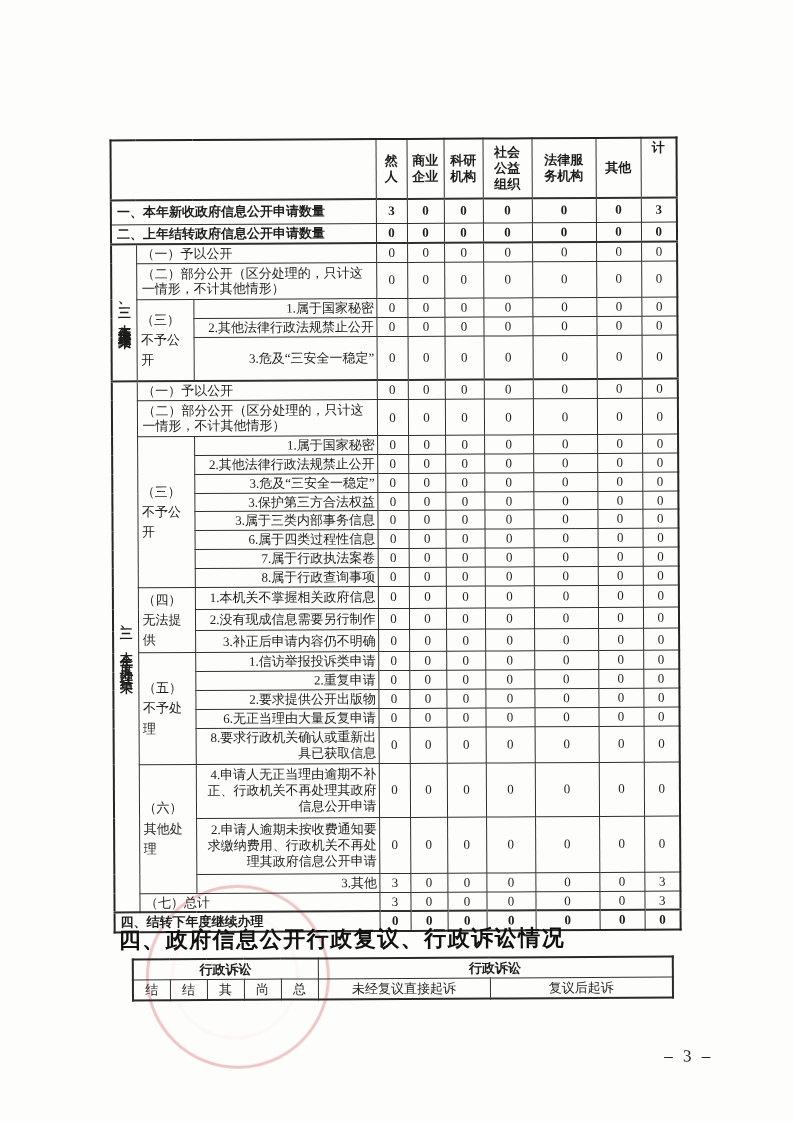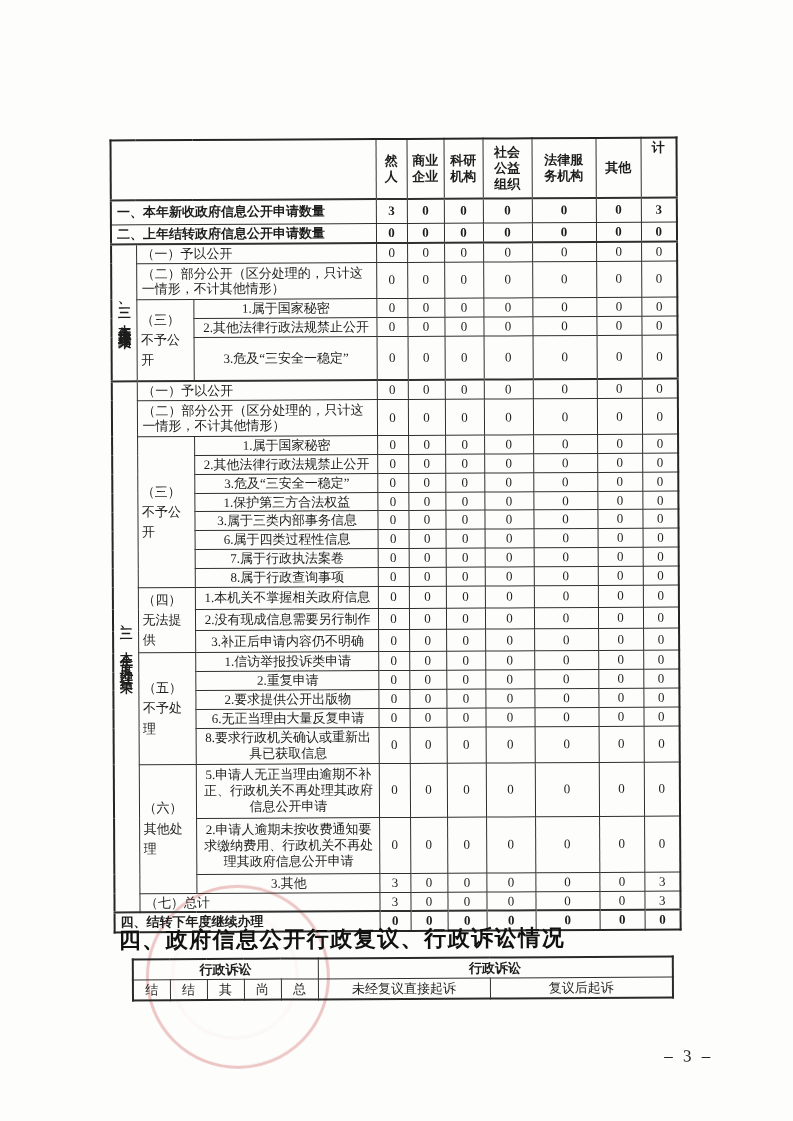--- a/index.html
+++ b/index.html
@@ -17,21 +17,21 @@
     font-size:13px;line-height:1.22;
     border:2px solid #262626;
   }
   table.main th,table.main td{
     border:1px solid #303030;padding:1px 2px;vertical-align:middle;
     overflow:hidden;
   }
   table.main th{font-weight:bold;text-align:center;white-space:pre-line;}
   table.main th.top{vertical-align:top;}
   table.main td.lab{text-align:left;padding-left:5px;}
-  table.main td.item{text-align:center;padding-left:4px;}
+  table.main td.item{text-align:right;padding-left:4px;}
   table.main td.grp{text-align:left;padding:2px 4px;white-space:pre-line;line-height:1.55;}
   table.main td.vert{
     writing-mode:vertical-rl;text-orientation:upright;
     text-align:center;letter-spacing:2px;font-weight:bold;padding:0;
   }
   table.main td.vert.sp{letter-spacing:5px;}
   table.main td.val{text-align:center;}
   table.main tr.bold td{font-weight:bold;}
   table.main tr.tt td{border-top-width:2px;}
   table.main thead th{border-bottom-width:2px;}
@@ -242,21 +242,21 @@
             <td class="item">3.危及“三安全一稳定”</td>
             <td class="val">0</td>
             <td class="val">0</td>
             <td class="val">0</td>
             <td class="val">0</td>
             <td class="val">0</td>
             <td class="val">0</td>
             <td class="val">0</td>
           </tr>
           <tr style="height: 18px;">
-            <td class="item">1.保护第三方合法权益</td>
+            <td class="item">3.保护第三方合法权益</td>
             <td class="val">0</td>
             <td class="val">0</td>
             <td class="val">0</td>
             <td class="val">0</td>
             <td class="val">0</td>
             <td class="val">0</td>
             <td class="val">0</td>
           </tr>
           <tr style="height: 18px;">
             <td class="item">3.属于三类内部事务信息</td>
@@ -381,21 +381,21 @@
             <td class="val">0</td>
             <td class="val">0</td>
             <td class="val">0</td>
             <td class="val">0</td>
             <td class="val">0</td>
           </tr>
           <tr style="height: 54px;">
             <td class="grp" rowspan="3">（六）
 其他处
 理</td>
-            <td class="item">5.申请人无正当理由逾期不补正、行政机关不再处理其政府信息公开申请</td>
+            <td class="item">4.申请人无正当理由逾期不补正、行政机关不再处理其政府信息公开申请</td>
             <td class="val">0</td>
             <td class="val">0</td>
             <td class="val">0</td>
             <td class="val">0</td>
             <td class="val">0</td>
             <td class="val">0</td>
             <td class="val">0</td>
           </tr>
           <tr style="height: 56px;">
             <td class="item">2.申请人逾期未按收费通知要求缴纳费用、行政机关不再处理其政府信息公开申请</td>

